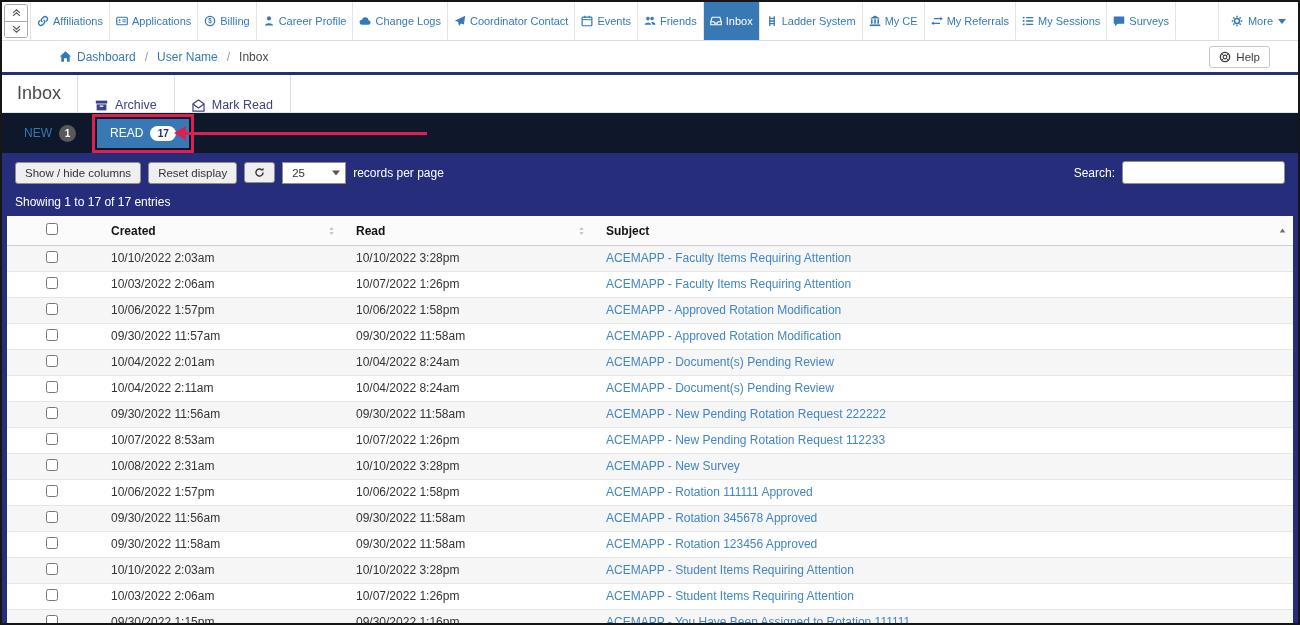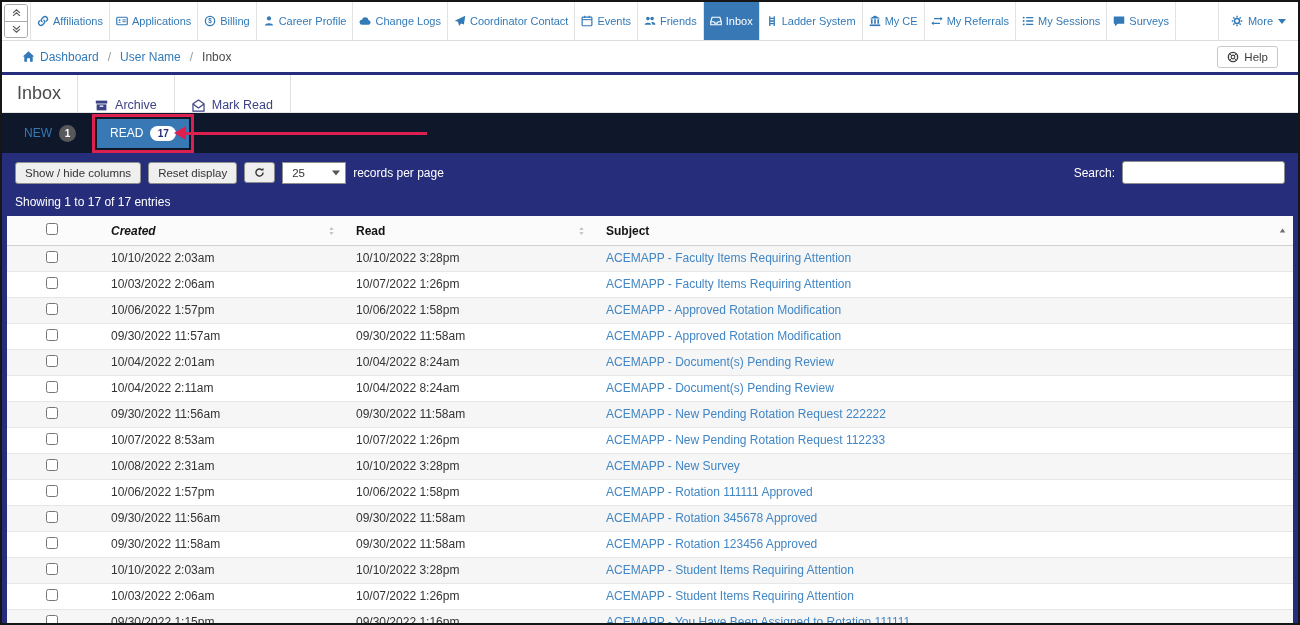--- a/index.html
+++ b/index.html
@@ -16,21 +16,21 @@
   .nav-scroller button:first-child{border-bottom:1px solid #a9a9a9;}
   .nav-scroller svg{width:11px;height:11px;}
   .tabs-wrap{display:flex;align-items:stretch;flex:1 1 auto;min-width:0;overflow:hidden;border-left:1px solid #e3e3e3;}
   .nav-tab{display:flex;align-items:center;gap:4px;padding:0 6px;font-size:11px;color:#337ab7;border-right:1px solid #e3e3e3;white-space:nowrap;cursor:pointer;background:#fff;}
   .nav-tab svg{width:12px;height:12px;flex-shrink:0;}
   .nav-tab.active{background:#3879b5;color:#fff;}
   .nav-more{display:flex;align-items:center;gap:5px;padding:16px 12px;font-size:11px;color:#337ab7;border-left:1px solid #e3e3e3;margin-left:auto;white-space:nowrap;cursor:pointer;flex-shrink:0;}
   .nav-more svg{width:12px;height:12px;}
   .caret{width:0;height:0;border-left:4px solid transparent;border-right:4px solid transparent;border-top:5px solid #337ab7;display:inline-block;}
   
-  .crumb-row{height:31px;display:flex;align-items:center;padding:0 20px;font-size:12px;flex-shrink:0;background:#fff;}
+  .crumb-row{height:31px;display:flex;align-items:center;padding:0 28px;font-size:12px;flex-shrink:0;background:#fff;margin-left:29px;}
   .crumb-link{color:#337ab7;display:flex;align-items:center;gap:5px;cursor:pointer;text-decoration:none;}
   .crumb-link svg{width:13px;height:13px;}
   .crumb-sep{color:#999;margin:0 9px;}
   .crumb-current{color:#4a4a4a;}
   .help-btn{margin-left:auto;display:flex;align-items:flex-start;gap:5px;border:1px solid #c7c7c7;border-radius:3px;background:#fff;padding:4px 9px;font-size:11.5px;color:#3c3c3c;cursor:pointer;}
   .help-btn svg{width:12px;height:12px;}
   .navy-rule{height:3px;background:#262d7a;flex-shrink:0;}
   
   .title-row{height:38px;display:flex;align-items:stretch;border-bottom:1px solid #e5e5e5;flex-shrink:0;background:#fff;}
   .page-title{font-size:18px;color:#4a4a4a;display:flex;align-items:center;padding:0 16px 0 15px;}
@@ -64,21 +64,21 @@
   table{width:100%;border-collapse:collapse;background:#fff;font-size:12px;table-layout:fixed;}
   thead th{background:#fbfbfb;color:#141414;font-weight:bold;text-align:left;padding:7px 8px 7px 14px;position:relative;border-bottom:1px solid #cfcfcf;cursor:pointer;}
   th.col-check{width:90px;text-align:center;padding:7px 0;cursor:default;}
   th .sort-ic{position:absolute;right:5px;top:50%;transform:translateY(-50%);width:11px;height:13px;}
   tbody td{padding:5px 8px 5px 14px;border-top:1px solid #e6e6e6;color:#333;line-height:13px;overflow:hidden;white-space:nowrap;}
   tbody tr:nth-child(odd){background:#f6f6f6;}
   tbody tr:nth-child(even){background:#fff;}
   td.col-check{text-align:center;padding:5px 0;}
   td a{color:#4186c5;text-decoration:none;cursor:pointer;}
   input[type=checkbox]{width:12px;height:12px;cursor:pointer;}
-  .col-created{width:245px;font-style:italic;} .col-read{width:250px;}
+  .col-created{width:245px;} .col-read{width:250px;}
 </style>
 </head>
 <body>
 
 <div class="window">
 
   <nav class="topnav">
     <div class="nav-scroller">
       <button>
           <svg viewBox="0 0 16 16">

